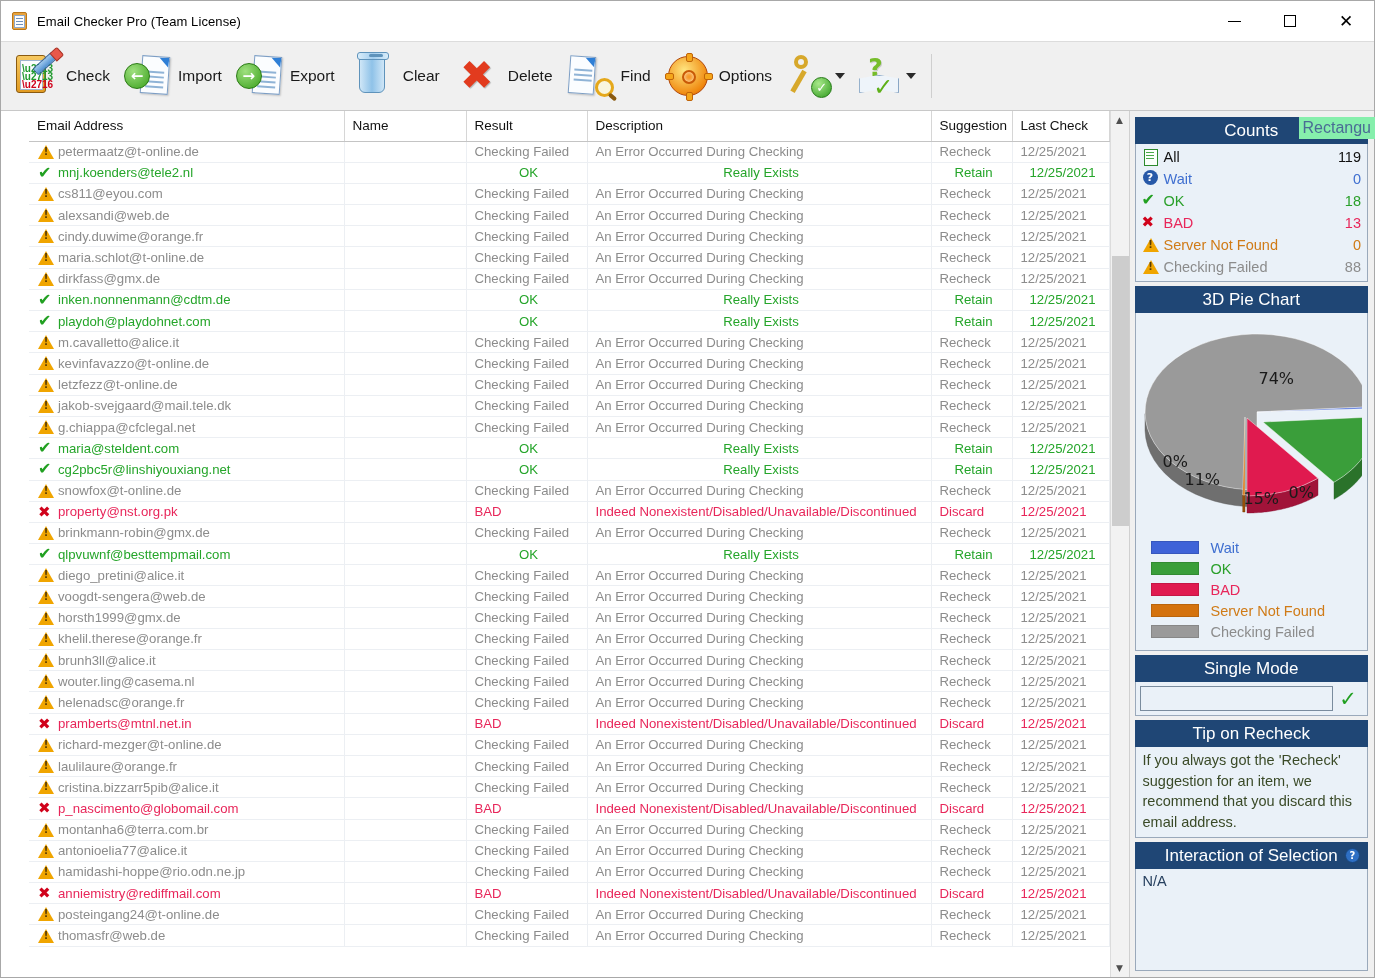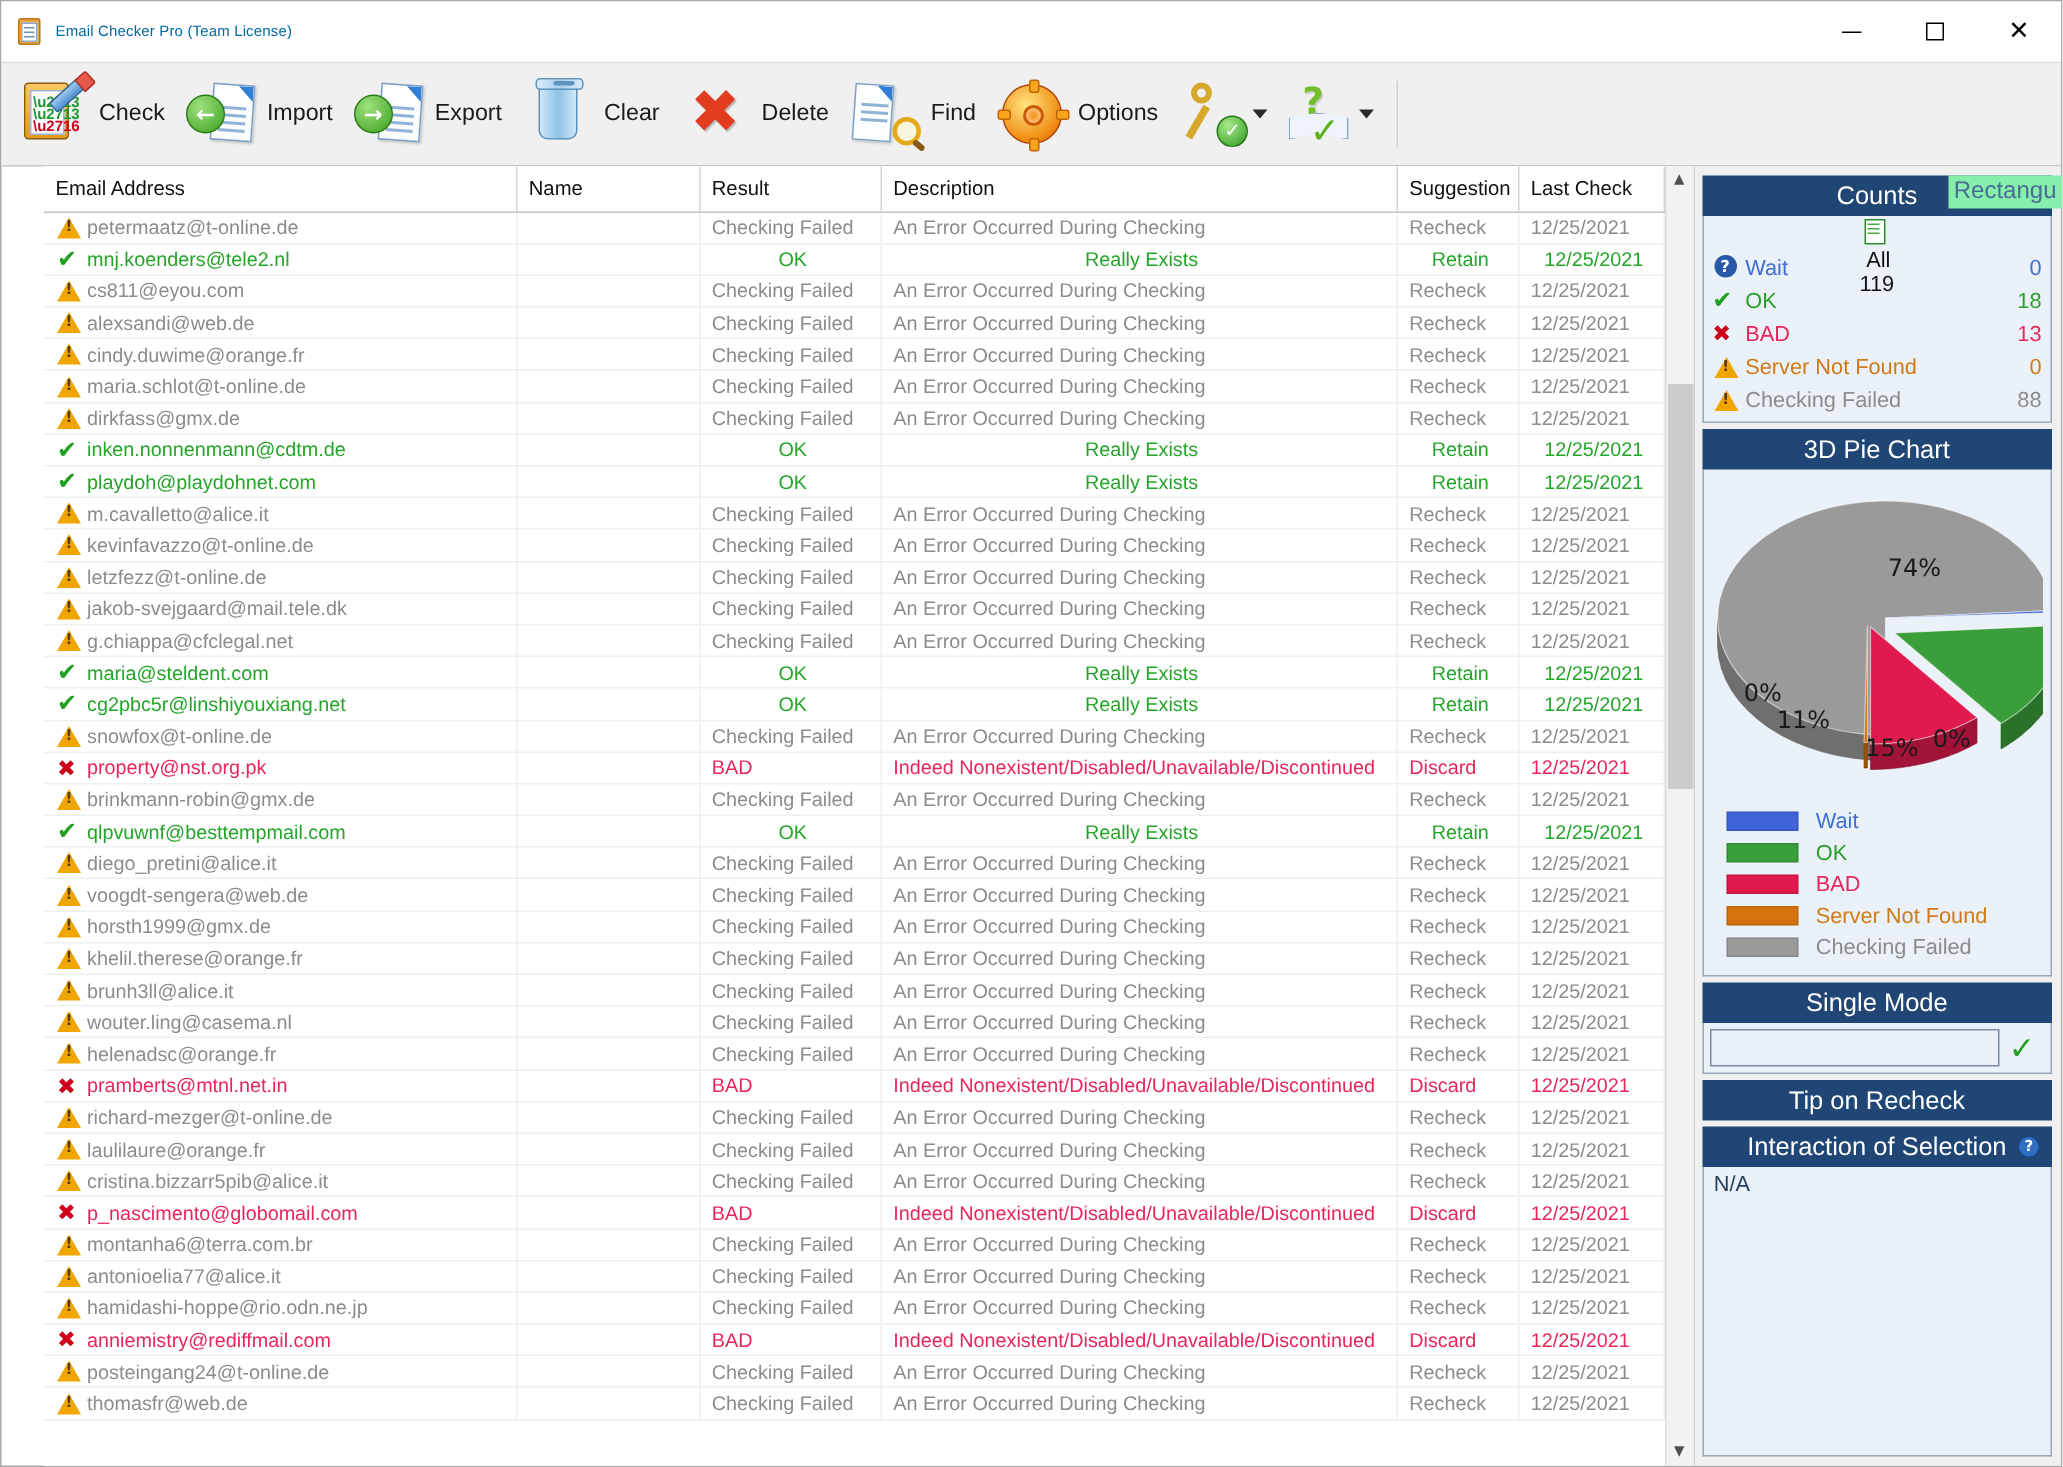--- a/index.html
+++ b/index.html
@@ -40,21 +40,21 @@
     border-radius: 2px;
   }
   .title-icon .paper {
     position: absolute; left: 2px; top: 3px; width: 11px; height: 13px;
     background: #fdfdfd; border: 1px solid #8fa8c8;
   }
   .title-icon .ln {
     position: absolute; left: 4px; width: 7px; height: 1px; background: #6e90bb;
   }
   #title-text {
-    font-size: 10px; color: #0369a1; letter-spacing: 0.1px;
+    font-size: 13px; color: #000000; letter-spacing: 0.1px;
   }
   #winbuttons {
     position: absolute; right: 0; top: 0;
     height: 40px; display: flex;
   }
   .winbtn {
     width: 56px; height: 40px;
     display: flex; align-items: center; justify-content: center;
     font-size: 15px; color: #000;
     background: transparent;
@@ -366,21 +366,21 @@
   .ci.warn:before {
     content:''; position:absolute; left:1px; top:1px; width:0; height:0;
     border-left:8px solid transparent; border-right:8px solid transparent;
     border-bottom:14px solid #f0a500;
   }
   .ci.warn:after {
     content:'!'; position:absolute; left:0; top:2px; width:18px;
     text-align:center; font-size:10px; font-weight:bold; color:#5a3b00;
     font-family:"DejaVu Sans", sans-serif;
   }
-  .c-all  { color:#111111;flex-direction:column; }
+  .c-all  { color:#111111; }
   .c-wait { color:#3f6fd0; }
   .c-ok   { color:#2aa02a; }
   .c-bad  { color:#e8265a; }
   .c-snf  { color:#d07b17; }
   .c-cf   { color:#8c8c8c; }
 
   
   #pie-body { padding: 4px 5px 5px 5px; }
   #pie-stage {
     position: relative; height: 218px; overflow: hidden; text-align: center;
@@ -1174,20 +1174,21 @@
           </div>
       </div>
 
       <div class="panel-header mt">Single Mode</div>
       <div id="single-body">
         <input id="single-input" type="text" placeholder="" style="">
         <span id="single-go">✓</span>
       </div>
 
       <div class="panel-header mt">Tip on Recheck</div>
+      <div class="panel-body" id="tip-body">If you always got the 'Recheck' suggestion for an item, we recommend that you discard this email address.</div>
 
       <div class="panel-header mt">
         <span>Interaction of Selection</span>
         <span class="qbadge">?</span>
       </div>
       <div class="panel-body" id="isel-body">N/A</div>
 
     </div>
   </div>
 </div>

